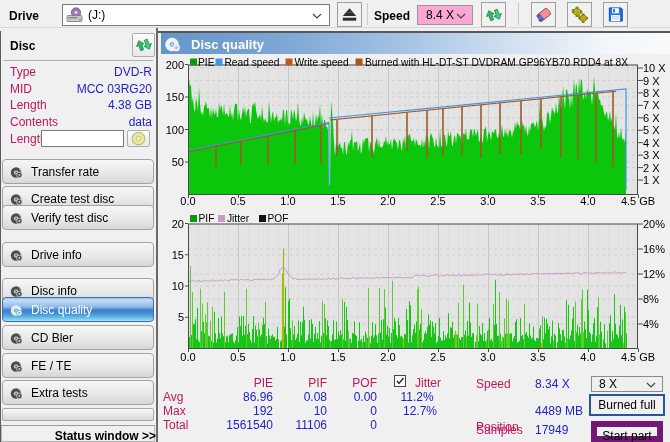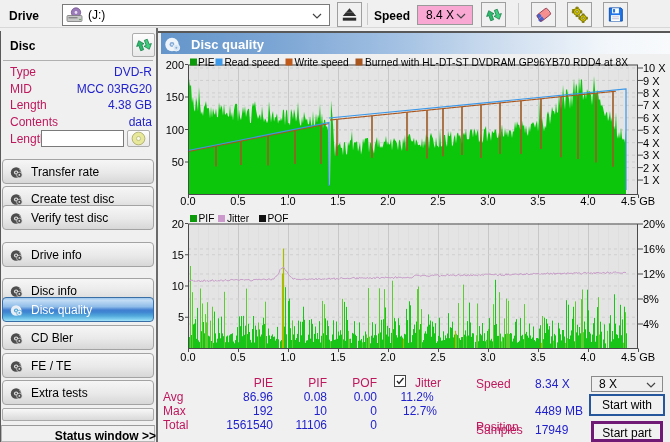--- a/index.html
+++ b/index.html
@@ -355,14 +355,14 @@
 <div class="val" style="left:535px;top:423px">17949</div>
 
 <div class="combo" style="left:591px;top:376px;width:72px;height:16px;background:#efefef;border-color:#8a8a8a">
  <span style="margin-left:7px">8 X</span>
  <div style="position:absolute;right:6px;top:5px">
       <svg style="display:block" viewBox="0 0 10 6" width="10" height="6">
         <path d="M1 1 L5 5 L9 1" stroke="#444" stroke-width="1.2" fill="none"></path>
       </svg>
     </div>
 </div>
-<div class="abs" style="left:589px;top:394px;width:76px;height:22px;border:2px solid #26569b;background:#f1f1f1;text-align:center;line-height:18px">Start with</div>
-<div class="abs" style="left:591px;top:421px;width:72px;height:21px;border:3px solid #701a75;background:#f1f1f1;text-align:center;line-height:19px">Start part</div>
+<div class="abs" style="left:589px;top:394px;width:76px;height:22px;border:2px solid #26569b;background:#f1f1f1;text-align:center;line-height:18px">Burned full</div>
+<div class="abs" style="left:591px;top:421px;width:72px;height:21px;border:6px solid #701a75;background:#f1f1f1;text-align:center;line-height:19px">Start part</div>
 
 </body></html>

